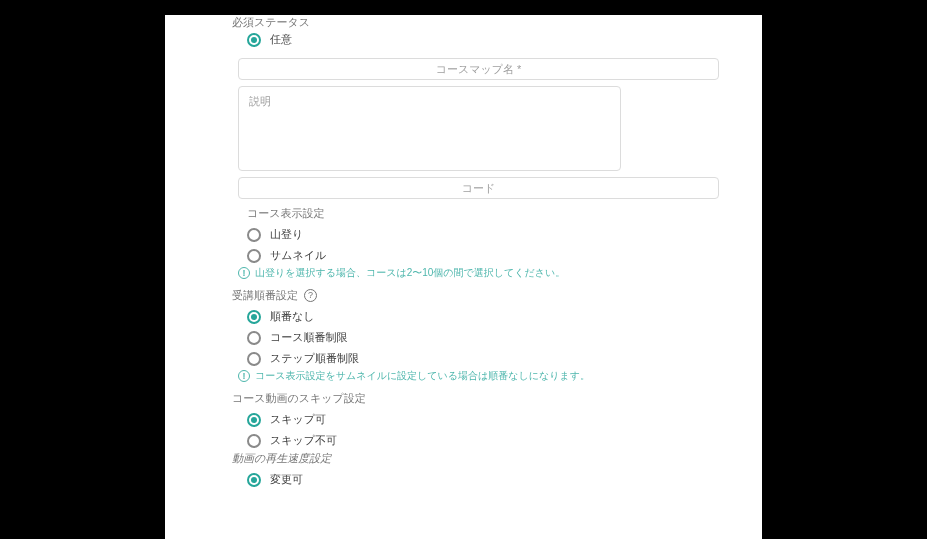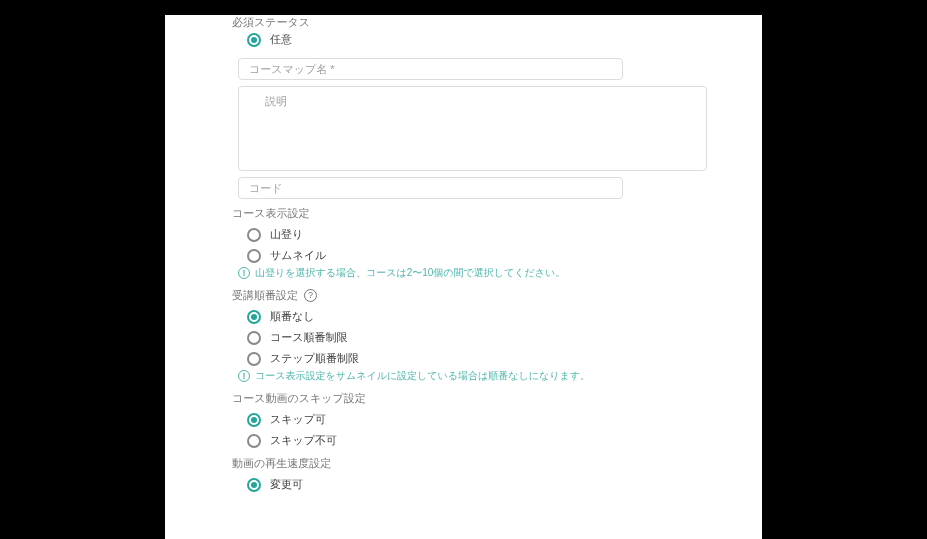--- a/index.html
+++ b/index.html
@@ -11,33 +11,33 @@
     --placeholder:#9e9e9e;
     --radio-off:#8a8a8a;
   }
   *{margin:0;padding:0;box-sizing:border-box;}
   html,body{width:927px;height:539px;overflow:hidden;}
   body{background:#000;font-family:"Liberation Sans","DejaVu Sans",sans-serif;position:relative;}
   .stage{position:absolute;left:165px;top:15px;width:597px;height:539px;background:#fff;}
   .form-col{position:absolute;left:67px;top:0;width:453px;}
 
   .group-label{font-size:11px;line-height:14px;height:14px;color:var(--label);display:flex;align-items:center;gap:6px;}
-  .mt7{margin-top:7px;} .mt8{margin-top:8px;} .mt5{margin-top:5px;}
+  .mt7{margin-top:7px;margin-left:15px;} .mt8{margin-top:8px;} .mt5{font-style:italic;}
 
   .radio-list{margin-top:4px;}
   .radio-list.first{margin-top:0;font-family:Liberation Serif, serif;}
   .radio-row{height:21px;display:flex;align-items:center;padding-left:15px;cursor:pointer;}
   .radio-circle{width:14px;height:14px;border:2px solid var(--radio-off);border-radius:50%;margin-right:9px;position:relative;flex:none;}
   .radio-row.selected .radio-circle{border-color:var(--accent);}
   .radio-row.selected .radio-circle::after{content:"";position:absolute;inset:2px;border-radius:50%;background:var(--accent);}
   .radio-label{font-size:11px;color:var(--text);}
 
-  .text-input{display:block;margin:0 0 0 6px;width:385px;height:22px;border:1px solid var(--border);border-radius:4px;padding:0 10px;font-size:11px;color:var(--text);outline:none;background:#fff;font-family:inherit;}
+  .text-input{display:block;margin:0 0 0 6px;width:481px;height:22px;border:1px solid var(--border);border-radius:4px;padding:0 10px;font-size:11px;color:var(--text);outline:none;background:#fff;font-family:inherit;text-align:center;}
   .text-input.i1{margin-top:8px;}
-  .textarea{margin:6px 0 0 6px;width:469px;height:85px;border:1px solid var(--border);border-radius:4px;padding:7px 26px;font-size:11px;color:var(--text);resize:none;outline:none;background:#fff;font-family:inherit;display:block;}
+  .textarea{margin:6px 0 0 6px;width:383px;height:85px;border:1px solid var(--border);border-radius:4px;padding:7px 10px;font-size:11px;color:var(--text);resize:none;outline:none;background:#fff;font-family:inherit;display:block;}
   .text-input.i2{margin-top:6px;}
   ::placeholder{color:var(--placeholder);opacity:1;}
 
   .note{display:flex;align-items:center;gap:5px;padding-left:6px;height:14px;color:var(--note);font-size:10px;line-height:14px;}
   .note-icon{width:12px;height:12px;border:1px solid currentColor;border-radius:50%;display:flex;align-items:center;justify-content:center;font-size:9px;line-height:1;flex:none;font-weight:bold;}
   .help-icon{width:13px;height:13px;border:1px solid var(--label);border-radius:50%;display:flex;align-items:center;justify-content:center;font-size:9px;line-height:1;color:var(--label);flex:none;}
 </style>
 </head>
 <body>
 

